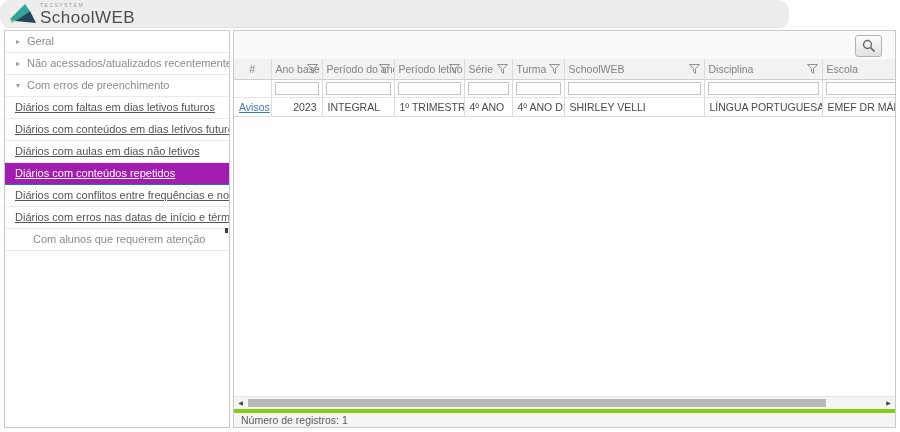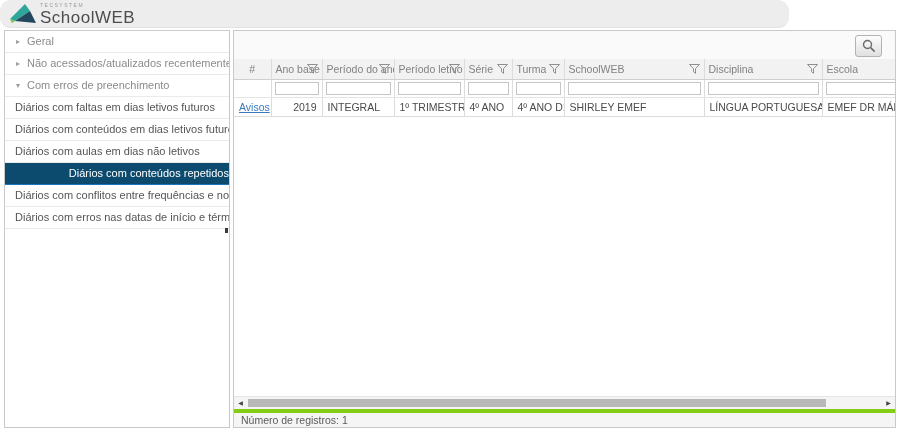--- a/index.html
+++ b/index.html
@@ -18,22 +18,22 @@
   
   .sidebar { position:absolute; left:4px; top:30px; width:226px; height:398px;
              background:#fff; border:1px solid #c9c9c9; }
   .nav-row { height:22px; line-height:21px; border-bottom:1px solid #ebebeb;
              font-size:11px; color:#555; white-space:nowrap; overflow:hidden;
              cursor:pointer; display:flex; align-items:center; }
   .nav-row.section { color:#8b8b8b; }
   .nav-row .arrow { width:14px; text-align:center; font-size:8px; color:#9c9c9c; flex:0 0 14px; margin-left:6px; }
   .nav-row .indent { flex:0 0 20px; margin-left:6px; }
   .nav-row .lbl { padding-left:2px; }
-  .nav-row.item .lbl { padding-left:10px; }
-  .nav-row.selected { background:#0c4a6e; color:#fff; border-bottom:1px solid #1b75bb;justify-content:flex-end; }
+  .nav-row.item .lbl { padding-left:10px;text-decoration:underline; }
+  .nav-row.selected { background:#a21caf; color:#fff; border-bottom:1px solid #1b75bb; }
   .scroll-marker { position:absolute; right:1px; top:197px; width:3px; height:5px; background:#3a3a3a; }
 
   
   .main-panel { position:absolute; left:233px; top:30px; width:663px; height:398px;
                 background:#fff; border:1px solid #c9c9c9; }
   .toolbar { position:absolute; left:0; top:0; right:0; height:28px; background:#fafafa; }
   .search-btn { position:absolute; right:13px; top:4px; width:27px; height:22px;
                 background:linear-gradient(#fdfdfd,#e0e0e0); border:1px solid #b3b3b3;
                 border-radius:3px; cursor:pointer; display:flex; align-items:center; justify-content:center; }
 
@@ -105,20 +105,24 @@
     <span class="lbl">Diários com aulas em dias não letivos</span>
   </div>
   <div class="nav-row item selected">
     <span class="lbl">Diários com conteúdos repetidos</span>
   </div>
   <div class="nav-row item">
     <span class="lbl">Diários com conflitos entre frequências e notas</span>
   </div>
   <div class="nav-row item">
     <span class="lbl">Diários com erros nas datas de início e término dos períodos letivos</span>
+  </div>
+  <div class="nav-row section">
+    <span class="indent"></span>
+    <span class="lbl">Com alunos que requerem atenção</span>
   </div>
   <div class="scroll-marker"></div>
 </nav>
 
 <section class="main-panel">
 
   <div class="toolbar">
     <button class="search-btn">
       <svg width="14" height="14" viewBox="0 0 14 14">
         <circle cx="5.5" cy="5.5" r="4" fill="none" stroke="#6b6b6b" stroke-width="1.4"></circle>
@@ -197,26 +201,26 @@
             </td>
           <td>
               <input type="text" style="">
             </td>
           <td>
               <input type="text" style="">
             </td>
         </tr>
         <tr class="data-row">
           <td class="cell-center"><a href="#">Avisos</a></td>
-          <td class="cell-right">2019</td>
+          <td class="cell-right">2023</td>
           <td>INTEGRAL</td>
           <td>1º TRIMESTRE</td>
           <td>4º ANO</td>
           <td>4º ANO D1</td>
-          <td>SHIRLEY EMEF</td>
+          <td>SHIRLEY VELLI</td>
           <td>LÍNGUA PORTUGUESA</td>
           <td>EMEF DR MÁRIO VELLI</td>
         </tr>
       </tbody>
     </table>
   </div>
 
   <div class="hscroll">
     <div class="hs-arrow hs-left">◀</div>
     <div class="hs-thumb"></div>

